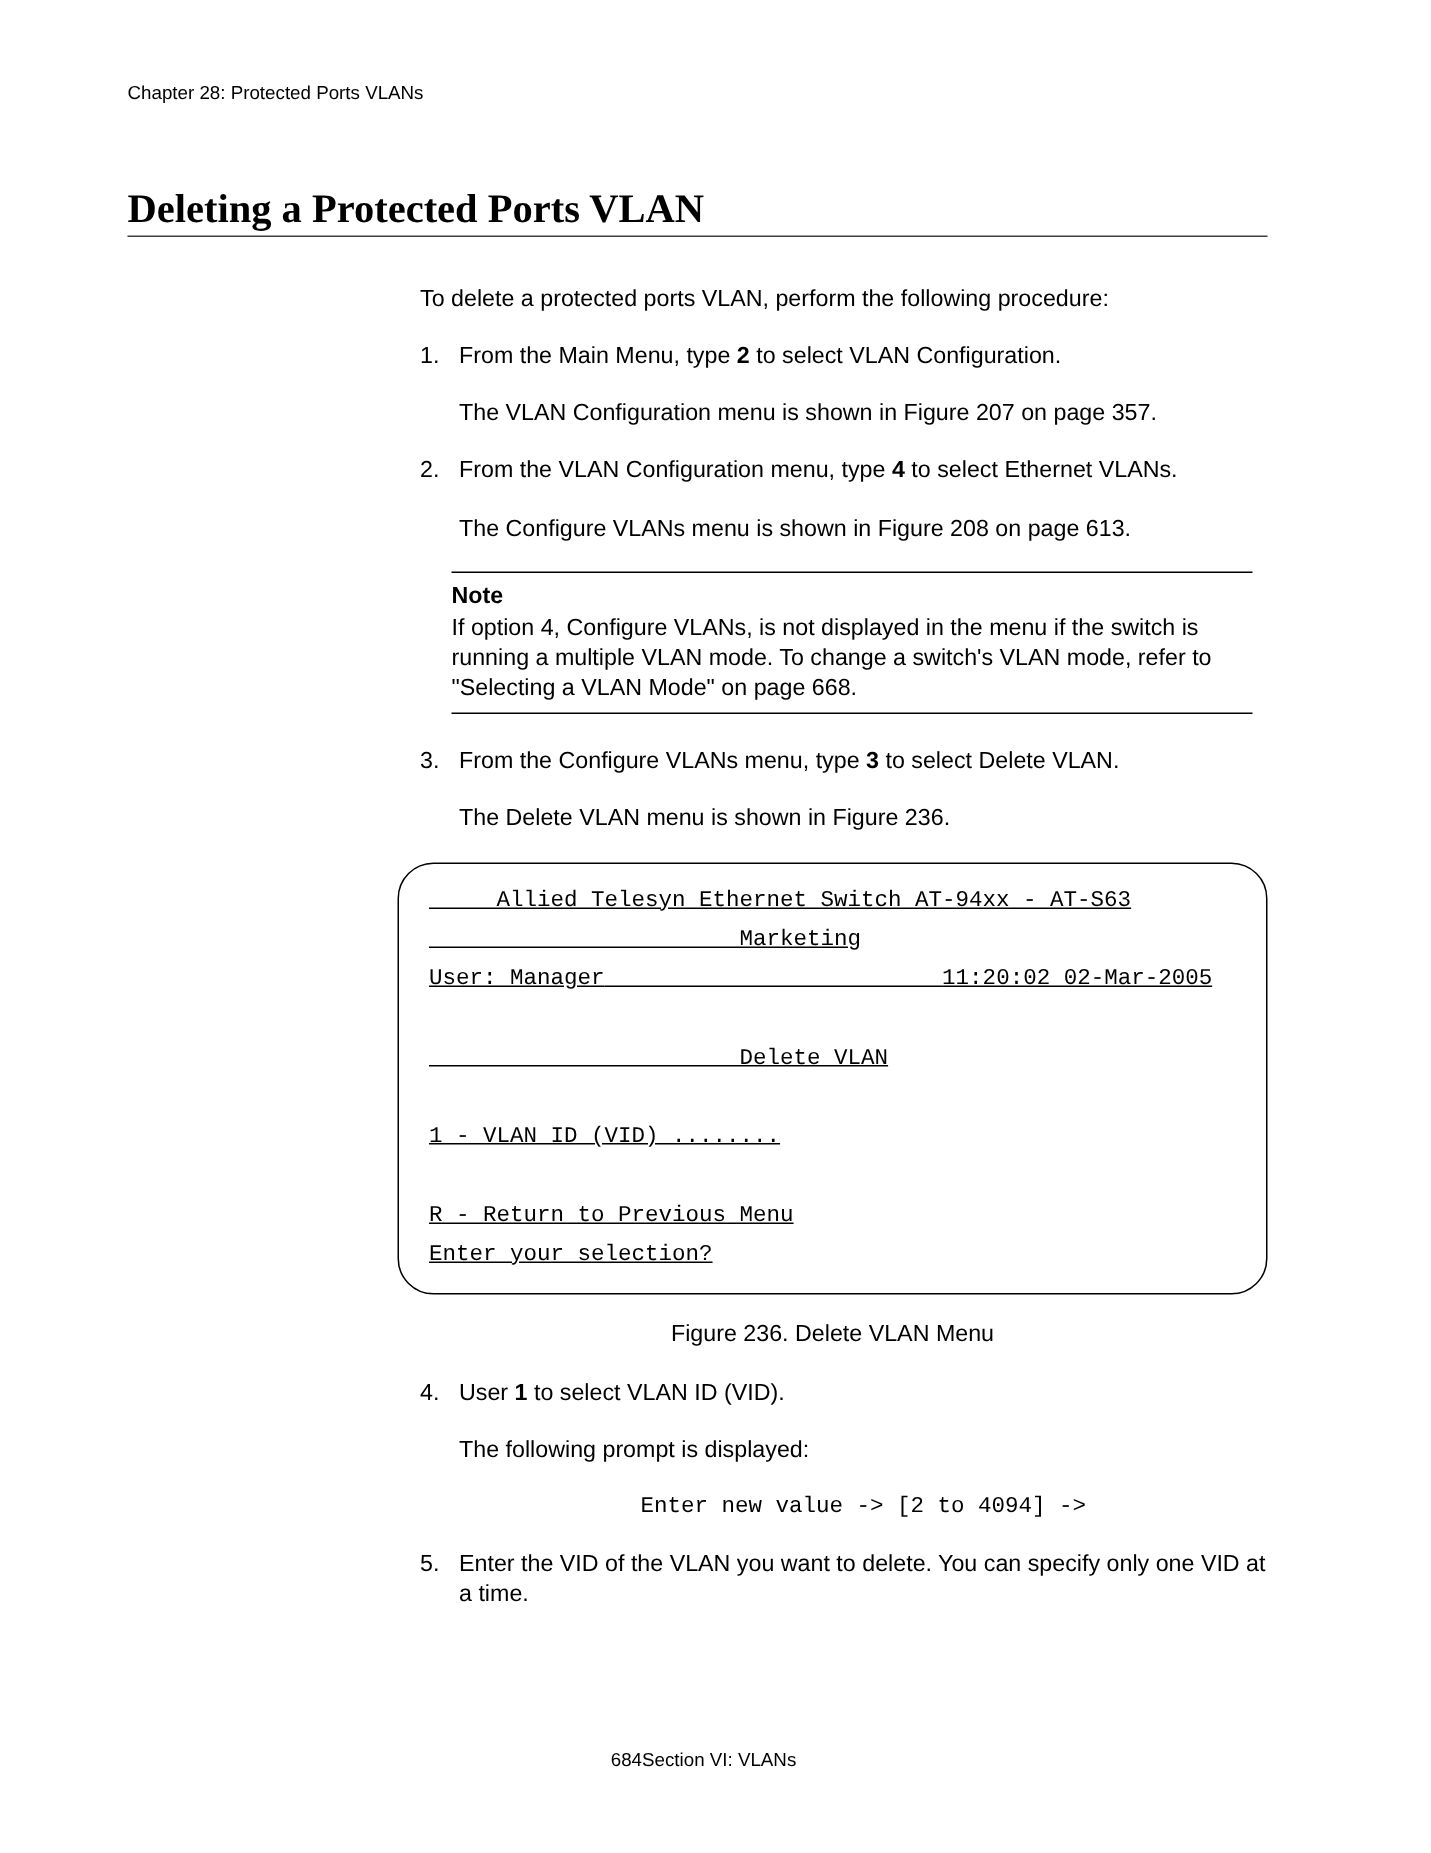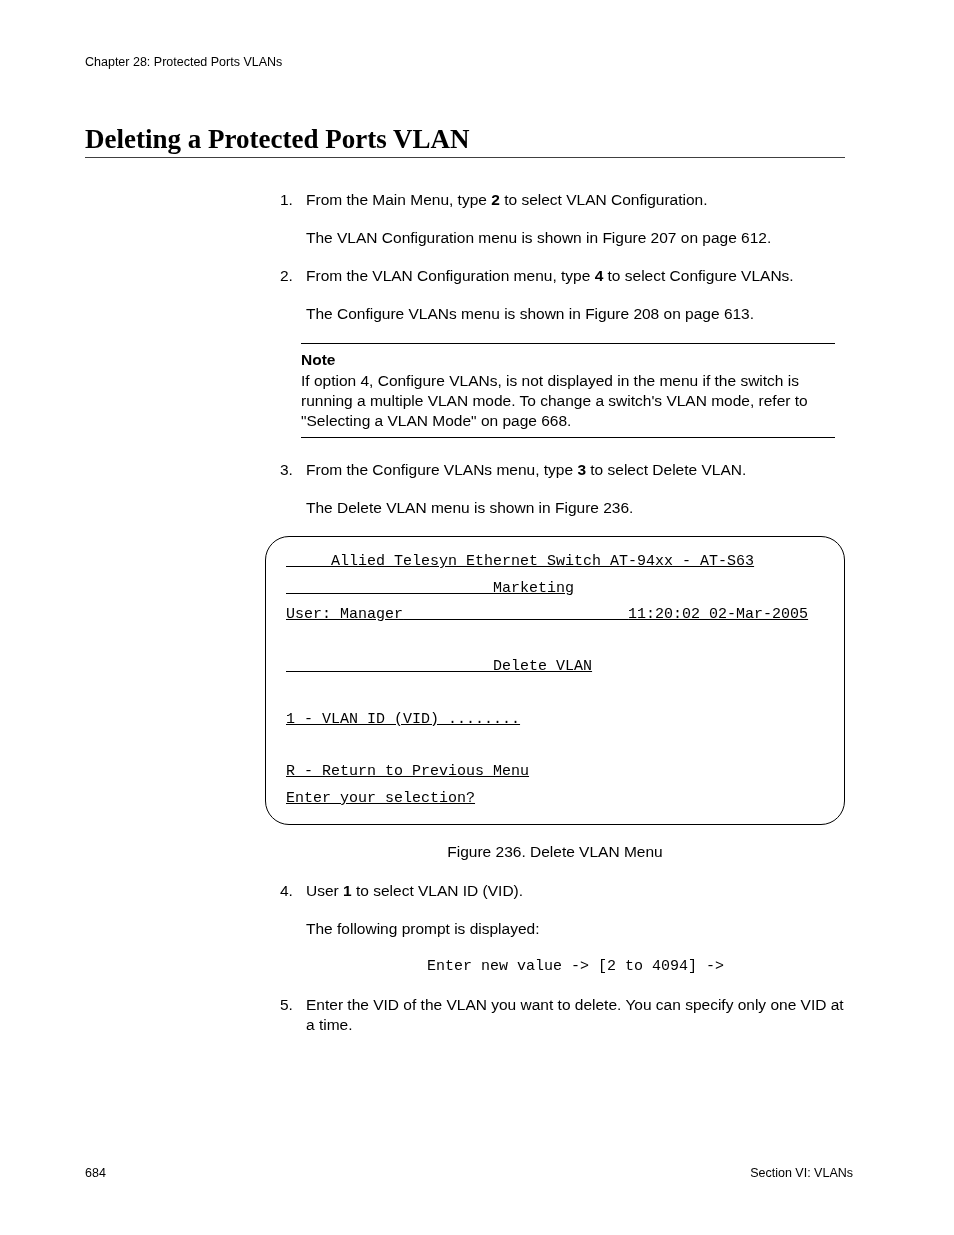--- a/index.html
+++ b/index.html
@@ -91,47 +91,48 @@
     font-size: 15px;
     text-align: center;
   }
   .footer {
     position: absolute;
     bottom: 55px;
     left: 85px;
     right: 77px;
     font-size: 12.5px;
     display: flex;
-    justify-content: space-between;
+    justify-content: center;
   }
 </style>
 </head>
 <body>
 
 <div class="page">
 
   <div class="chapter-header">Chapter 28: Protected Ports VLANs</div>
 
   <div class="section-title">Deleting a Protected Ports VLAN</div>
 
   <div class="body-col">
 
+    <div class="para">To delete a protected ports VLAN, perform the following procedure:</div>
 
     <div class="step">
       <div class="step-num">1.</div>
       <div class="step-body">
         <span>From the Main Menu, type </span><span class="bold">2</span><span> to select VLAN Configuration.</span>
-        <div class="step-sub">The VLAN Configuration menu is shown in Figure 207 on page 612.</div>
+        <div class="step-sub">The VLAN Configuration menu is shown in Figure 207 on page 357.</div>
       </div>
     </div>
 
     <div class="step">
       <div class="step-num">2.</div>
       <div class="step-body">
-        <span>From the VLAN Configuration menu, type </span><span class="bold">4</span><span> to select Configure VLANs.</span>
+        <span>From the VLAN Configuration menu, type </span><span class="bold">4</span><span> to select Ethernet VLANs.</span>
         <div class="step-sub">The Configure VLANs menu is shown in Figure 208 on page 613.</div>
       </div>
     </div>
 
     <div class="note-box">
       <div class="note-title">Note</div>
       <div>If option 4, Configure VLANs, is not displayed in the menu if the switch is running a multiple VLAN mode. To change a switch's VLAN mode, refer to "Selecting a VLAN Mode" on page 668.</div>
     </div>
 
     <div class="step">

